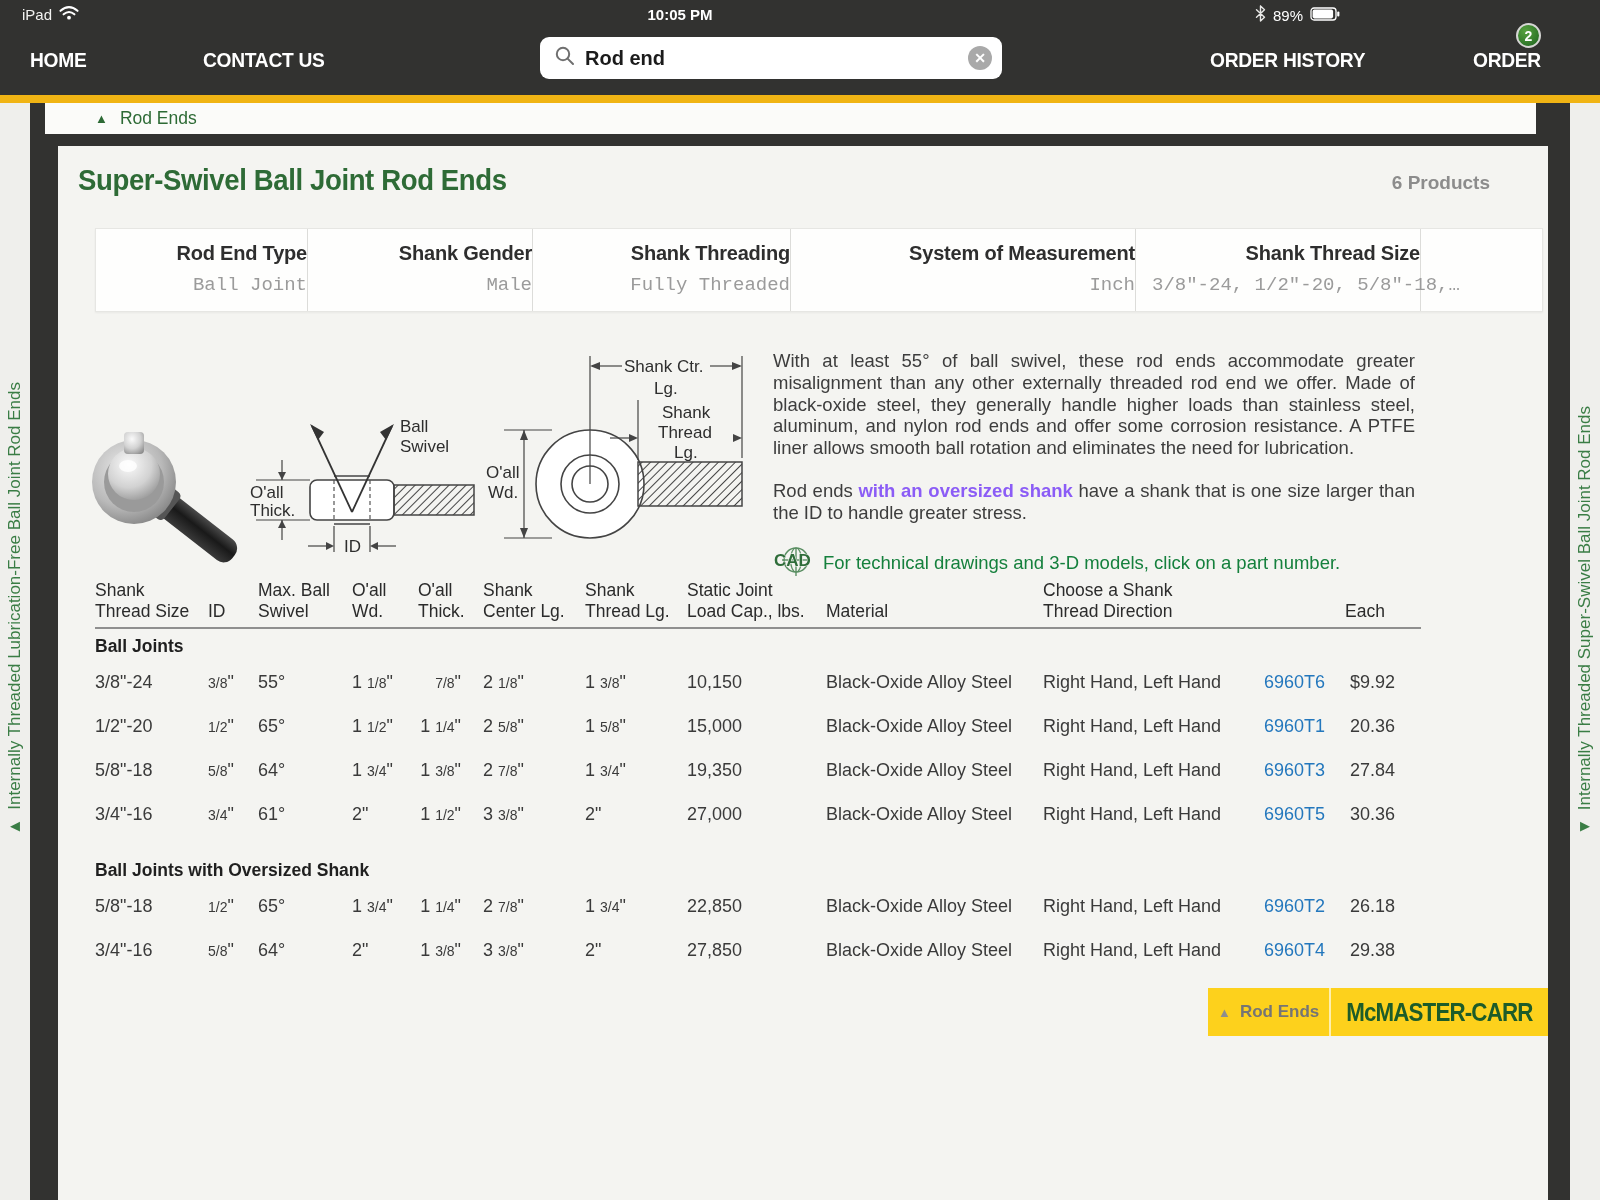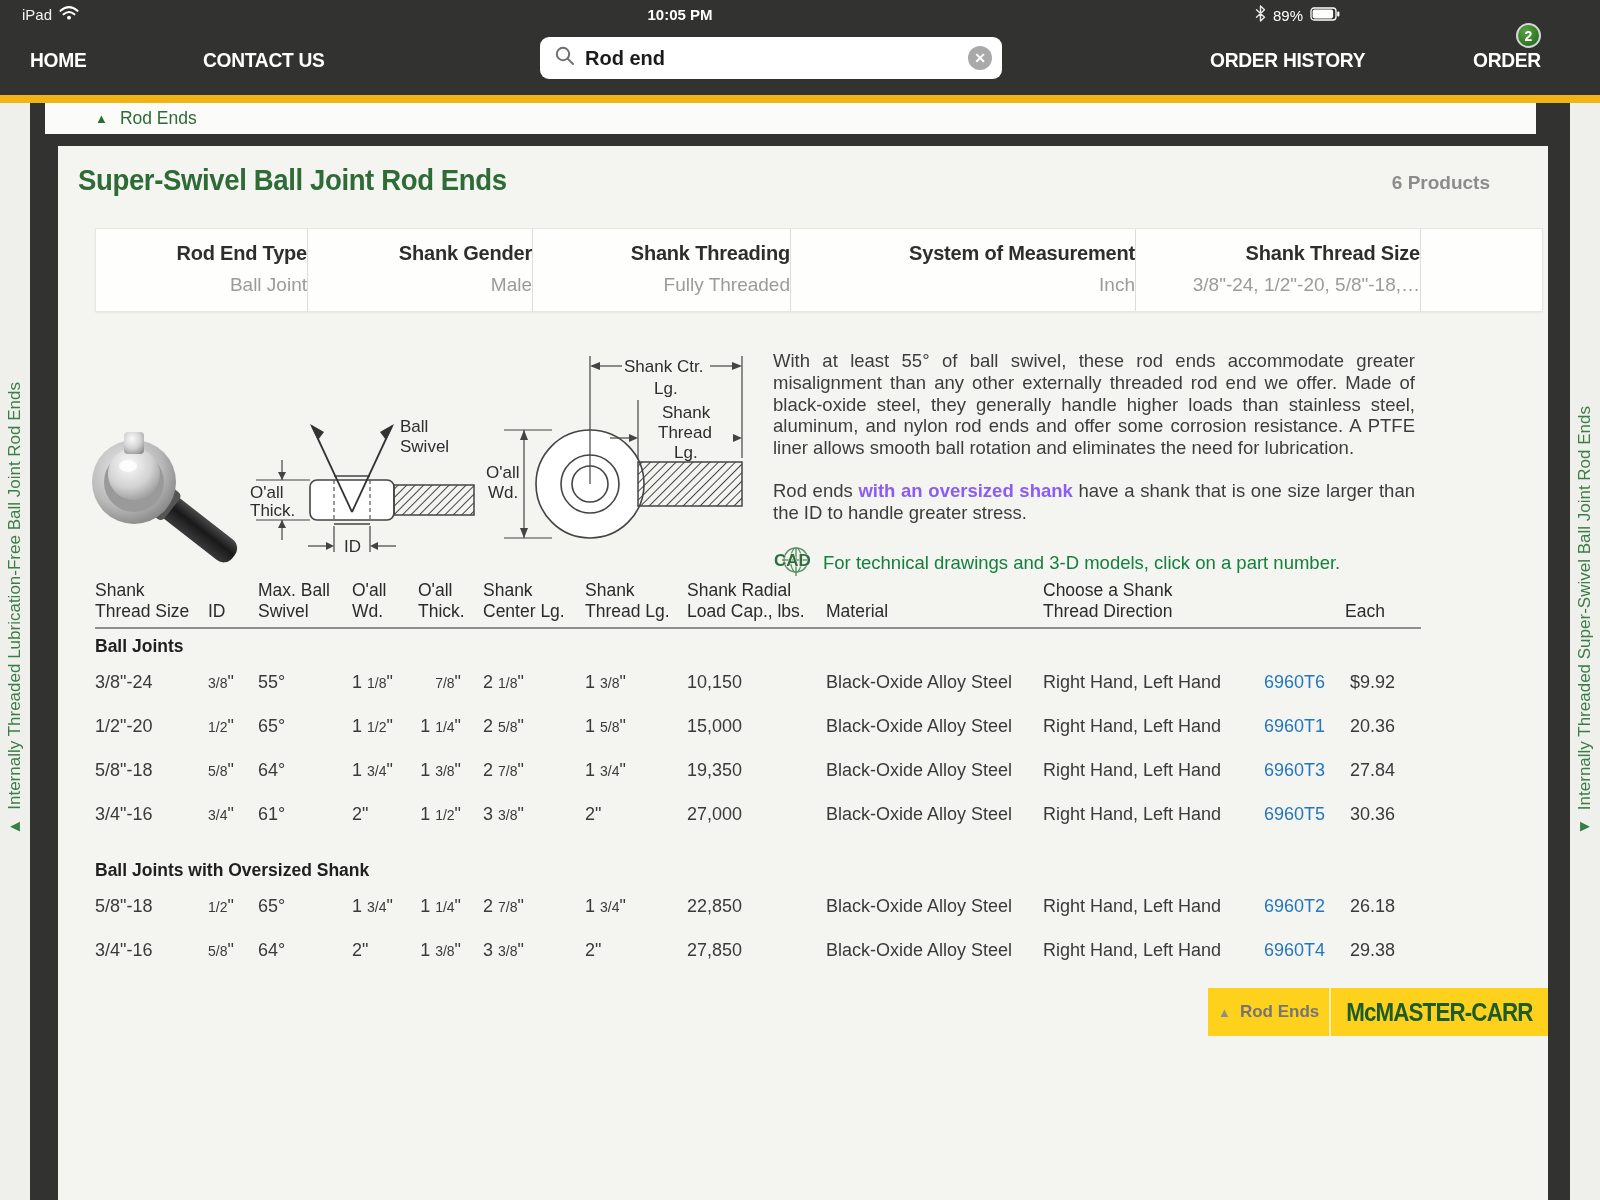--- a/index.html
+++ b/index.html
@@ -38,21 +38,21 @@
   
   .panel { position:absolute; left:58px; top:146px; width:1490px; height:1054px; background:#f4f4f1; overflow:hidden; }
   .pagetitle { position:absolute; left:20px; top:18px; font-size:29px; font-weight:700; color:#2e6b36; letter-spacing:-0.4px; transform:scaleX(.95); transform-origin:left; white-space:nowrap; }
   .prodcount { position:absolute; right:58px; top:26px; font-size:19px; font-weight:700; color:#8c8c8c; }
 
   
   .filterbar { position:absolute; left:37px; top:82px; width:1448px; height:84px; background:#fefefd; border:1px solid #e6e6e3; box-shadow:0 1px 2px rgba(0,0,0,.05); display:flex; overflow:hidden; }
   .fcol { flex:0 0 auto; padding:13px 0 0 16px; border-right:1px solid #dcdcd9; height:100%;text-align:right; }
   .fcol:last-child { border-right:none; }
   .flabel { font-size:20px; font-weight:700; color:#2e2e2e; letter-spacing:-0.2px; margin-bottom:9px; white-space:nowrap; }
-  .fvalue { font-size:19px; color:#9b9b9b; white-space:nowrap; }
+  .fvalue { font-size:19px; color:#9b9b9b; white-space:nowrap;font-family:Liberation Mono, monospace; }
 
   
   .svgbox { position:absolute; }
   .dwg text { font-family:"Liberation Sans",sans-serif; font-size:17px; fill:#2e2e2e; }
   .dwg line, .dwg path, .dwg rect, .dwg circle { vector-effect:none; }
 
   
   .desc { position:absolute; left:715px; top:204px; width:642px; color:#3d3d3d; font-size:18.5px; line-height:21.8px; }
   .desc p { text-align:justify; }
   .desc .p2 { margin-top:21px; }
@@ -330,21 +330,21 @@
         </div>
         <div class="th">
           <span>Shank</span>
           <span>Center Lg.</span>
         </div>
         <div class="th">
           <span>Shank</span>
           <span>Thread Lg.</span>
         </div>
         <div class="th">
-          <span>Shank Radial</span>
+          <span>Static Joint</span>
           <span>Load Cap., lbs.</span>
         </div>
         <div class="th">
           <span></span>
           <span>Material</span>
         </div>
         <div class="th">
           <span>Choose a Shank</span>
           <span>Thread Direction</span>
         </div>

